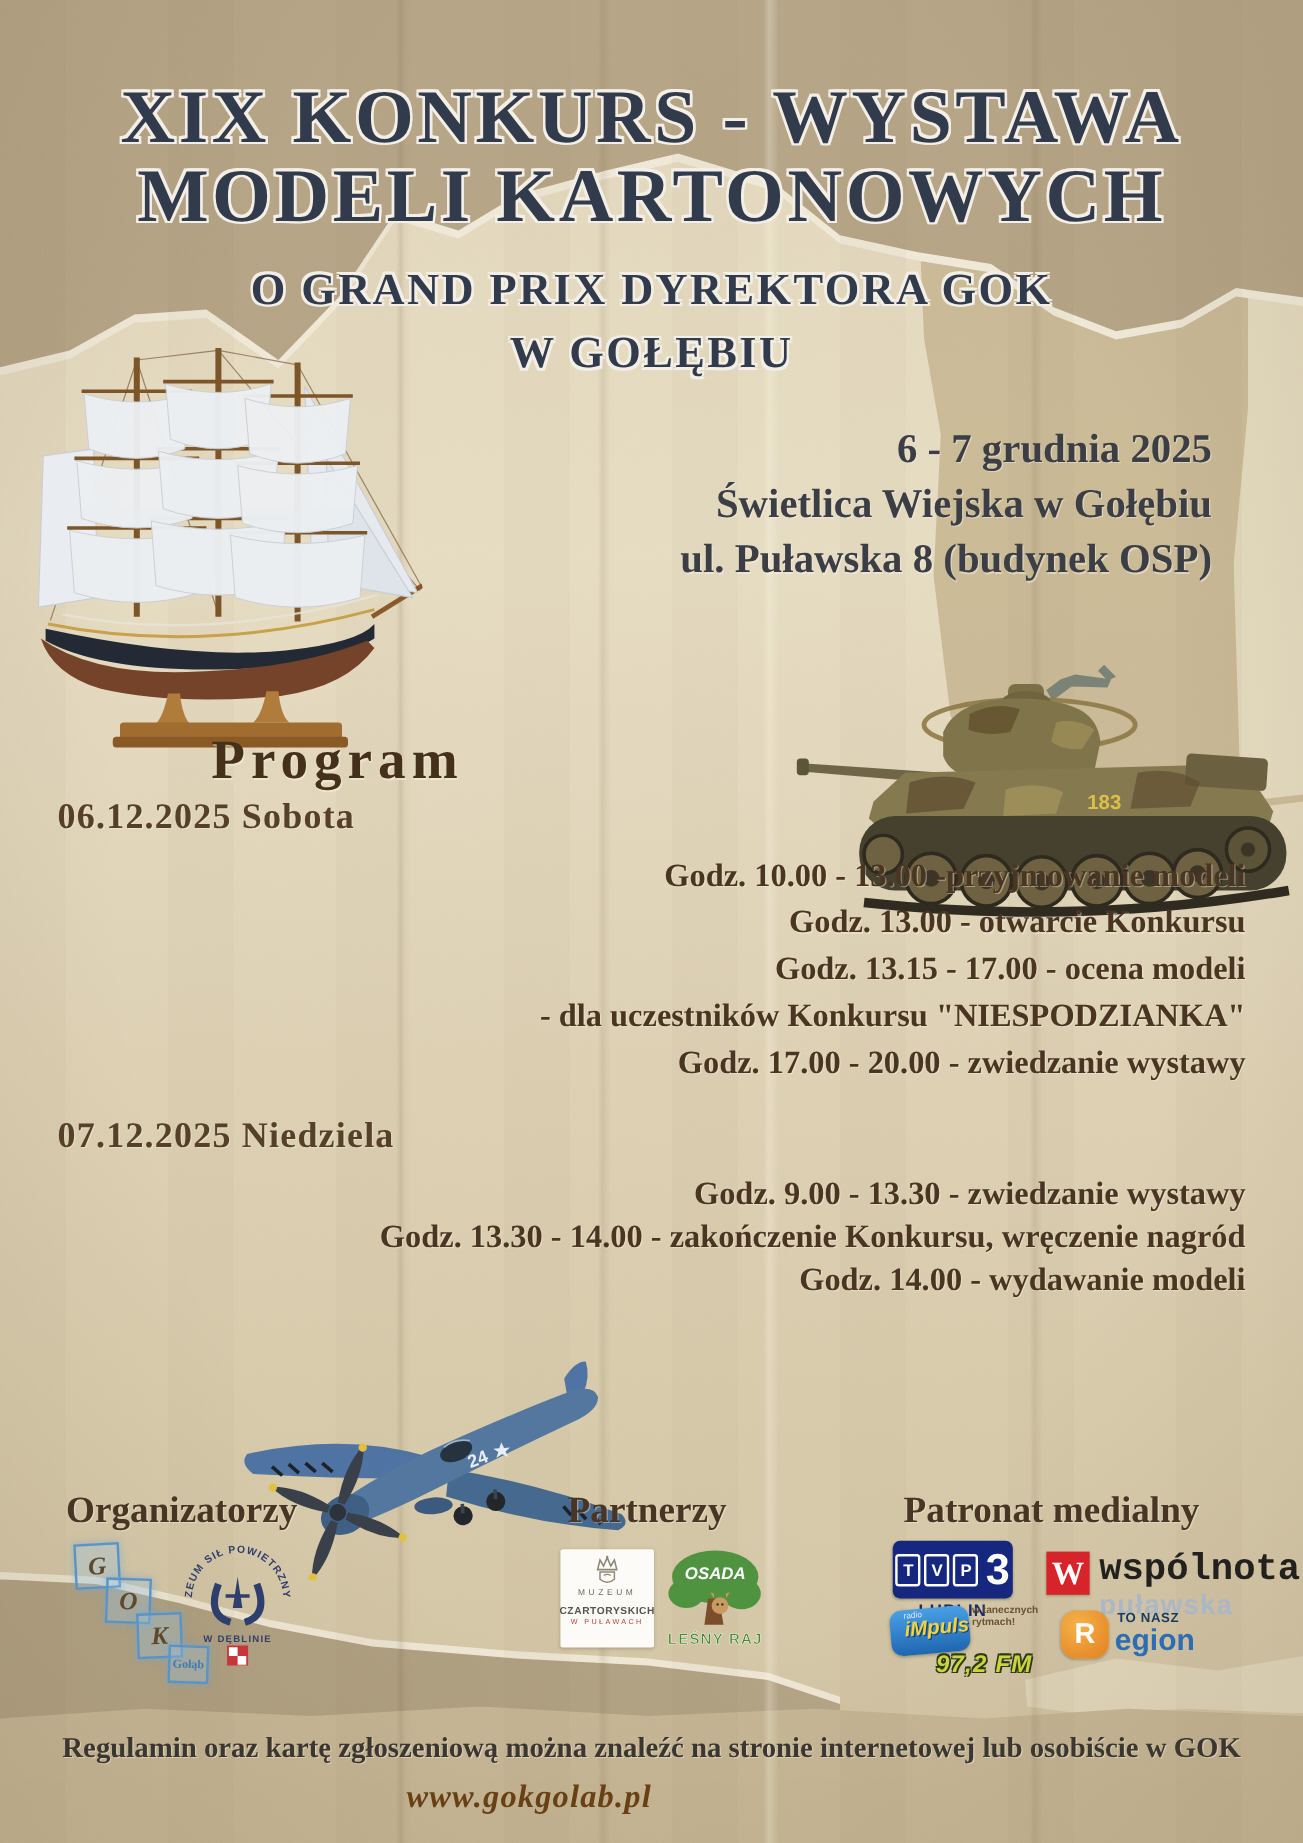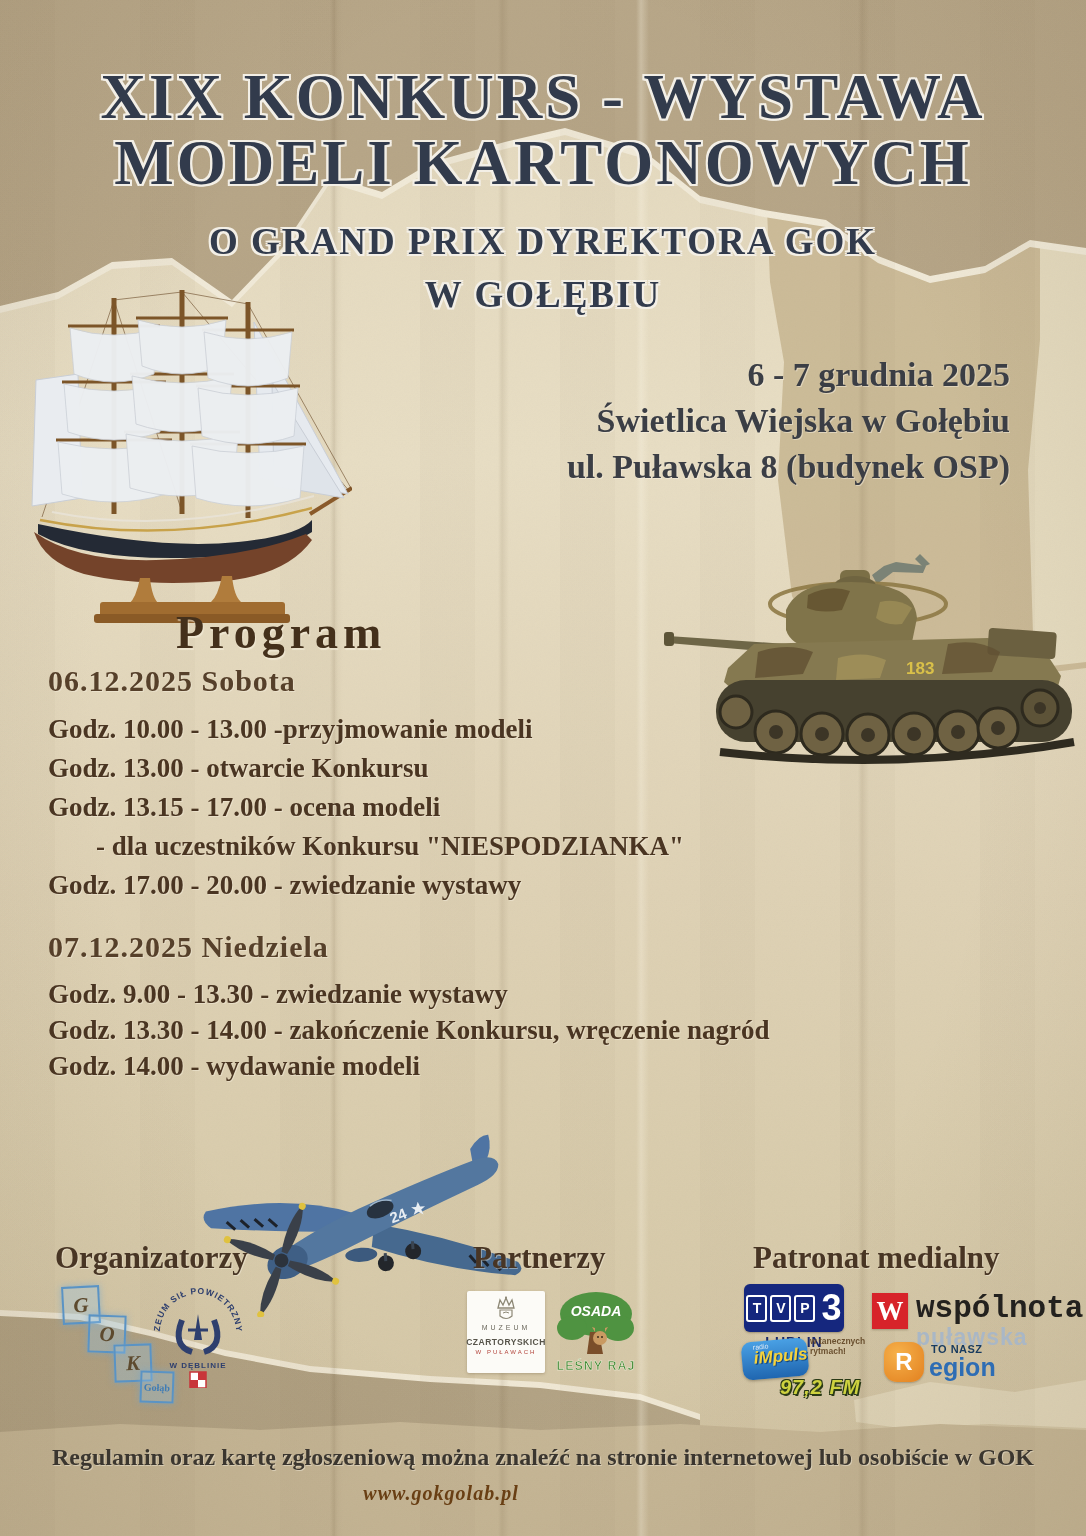--- a/index.html
+++ b/index.html
@@ -42,31 +42,31 @@
   .title-l4{font-size:37px;letter-spacing:2px;line-height:50px;text-align:center;}
 
   .event-block{left:370px;top:352px;width:640px;text-align:right;color:#3b3e45;font-weight:bold;}
   .event-line{font-size:34px;line-height:46px;text-shadow:1px 1px 0 rgba(250,245,230,.45);}
 
   .program-title{left:176px;top:606px;font-size:46px;font-weight:bold;letter-spacing:5px;color:#44301b;text-shadow:1px 2px 1px rgba(250,244,228,.55);}
   .day-block{left:48px;width:990px;color:#4a3522;font-weight:bold;}
   .day-sat{top:664px;}
   .day-sun{top:930px;}
   .day-heading{font-size:30px;color:#56402a;margin-bottom:12px;letter-spacing:1px;text-shadow:1px 1px 0 rgba(250,245,230,.4);}
-  .prog-line{font-size:27px;line-height:39px;text-shadow:1px 1px 0 rgba(250,245,230,.4);}
+  .prog-line{font-size:27px;line-height:39px;text-shadow:1px 1px 0 rgba(250,245,230,.4);text-align:right;}
   .day-sun .prog-line{line-height:36px;}
   .prog-indent{padding-left:48px;}
 
   .section-heading{font-size:31px;font-weight:bold;color:#483524;text-shadow:1px 1px 0 rgba(250,245,230,.4);}
   .head-org{left:55px;top:1240px;}
   .head-par{left:473px;top:1240px;}
   .head-med{left:753px;top:1240px;}
 
   .footer-info{left:0;top:1444px;width:1086px;text-align:center;font-size:24px;font-weight:bold;color:#3b362f;text-shadow:1px 1px 0 rgba(250,246,232,.4);}
-  .footer-site{left:0;top:1482px;width:882px;text-align:center;font-size:20px;font-weight:bold;font-style:italic;color:#693f14;letter-spacing:1px;}
+  .footer-site{left:0;top:1482px;width:882px;text-align:center;font-size:27px;font-weight:bold;font-style:italic;color:#693f14;letter-spacing:1px;}
 
   
   .logo-gok{left:62px;top:1286px;width:130px;height:120px;}
   .gok-sq{position:absolute;width:34px;height:34px;border:2px solid #5a93c4;background:rgba(150,195,230,.32);
     box-shadow:0 0 7px rgba(105,165,215,.55);display:flex;align-items:center;justify-content:center;
     font-family:"Liberation Serif",serif;font-style:italic;font-weight:bold;font-size:21px;color:#5d4a2e;}
   .gok-sq1{left:0;top:0;transform:rotate(-3deg);}
   .gok-sq2{left:26px;top:29px;transform:rotate(2deg);}
   .gok-sq3{left:52px;top:58px;transform:rotate(-2deg);}
   .gok-sq4{left:78px;top:85px;width:30px;height:28px;font-size:10px;font-style:normal;color:#3f7cb5;transform:rotate(2deg);}

